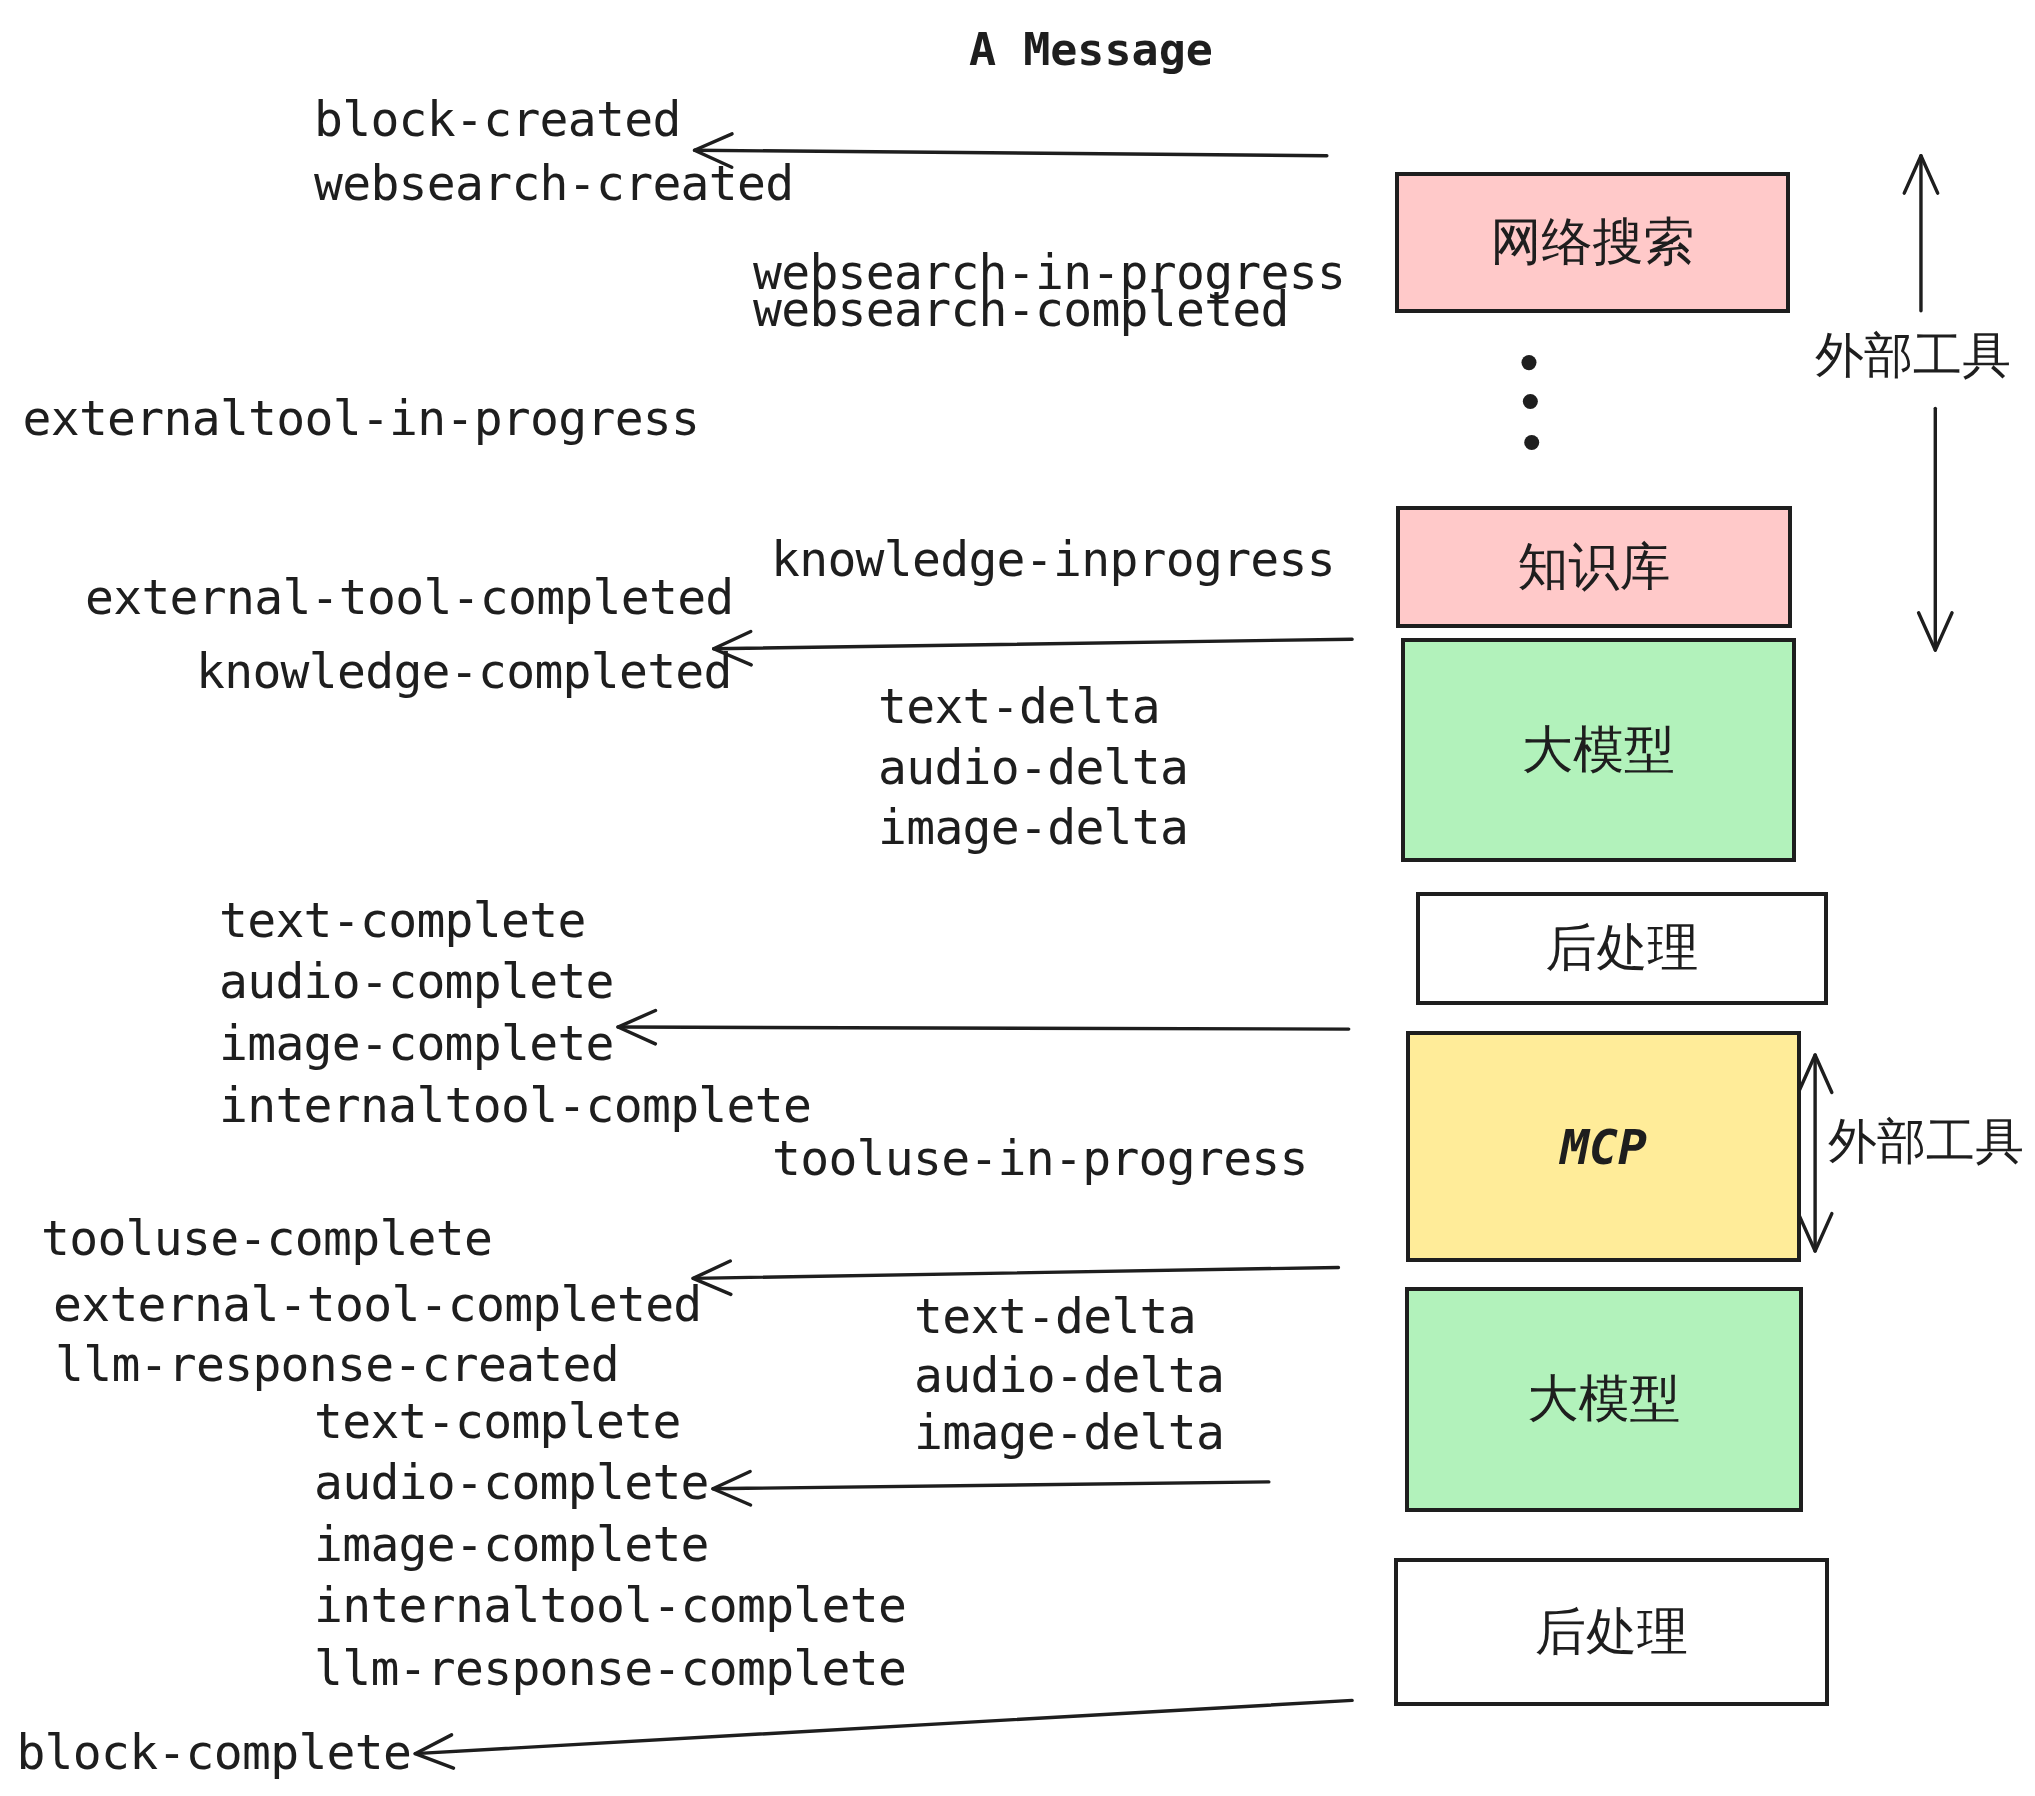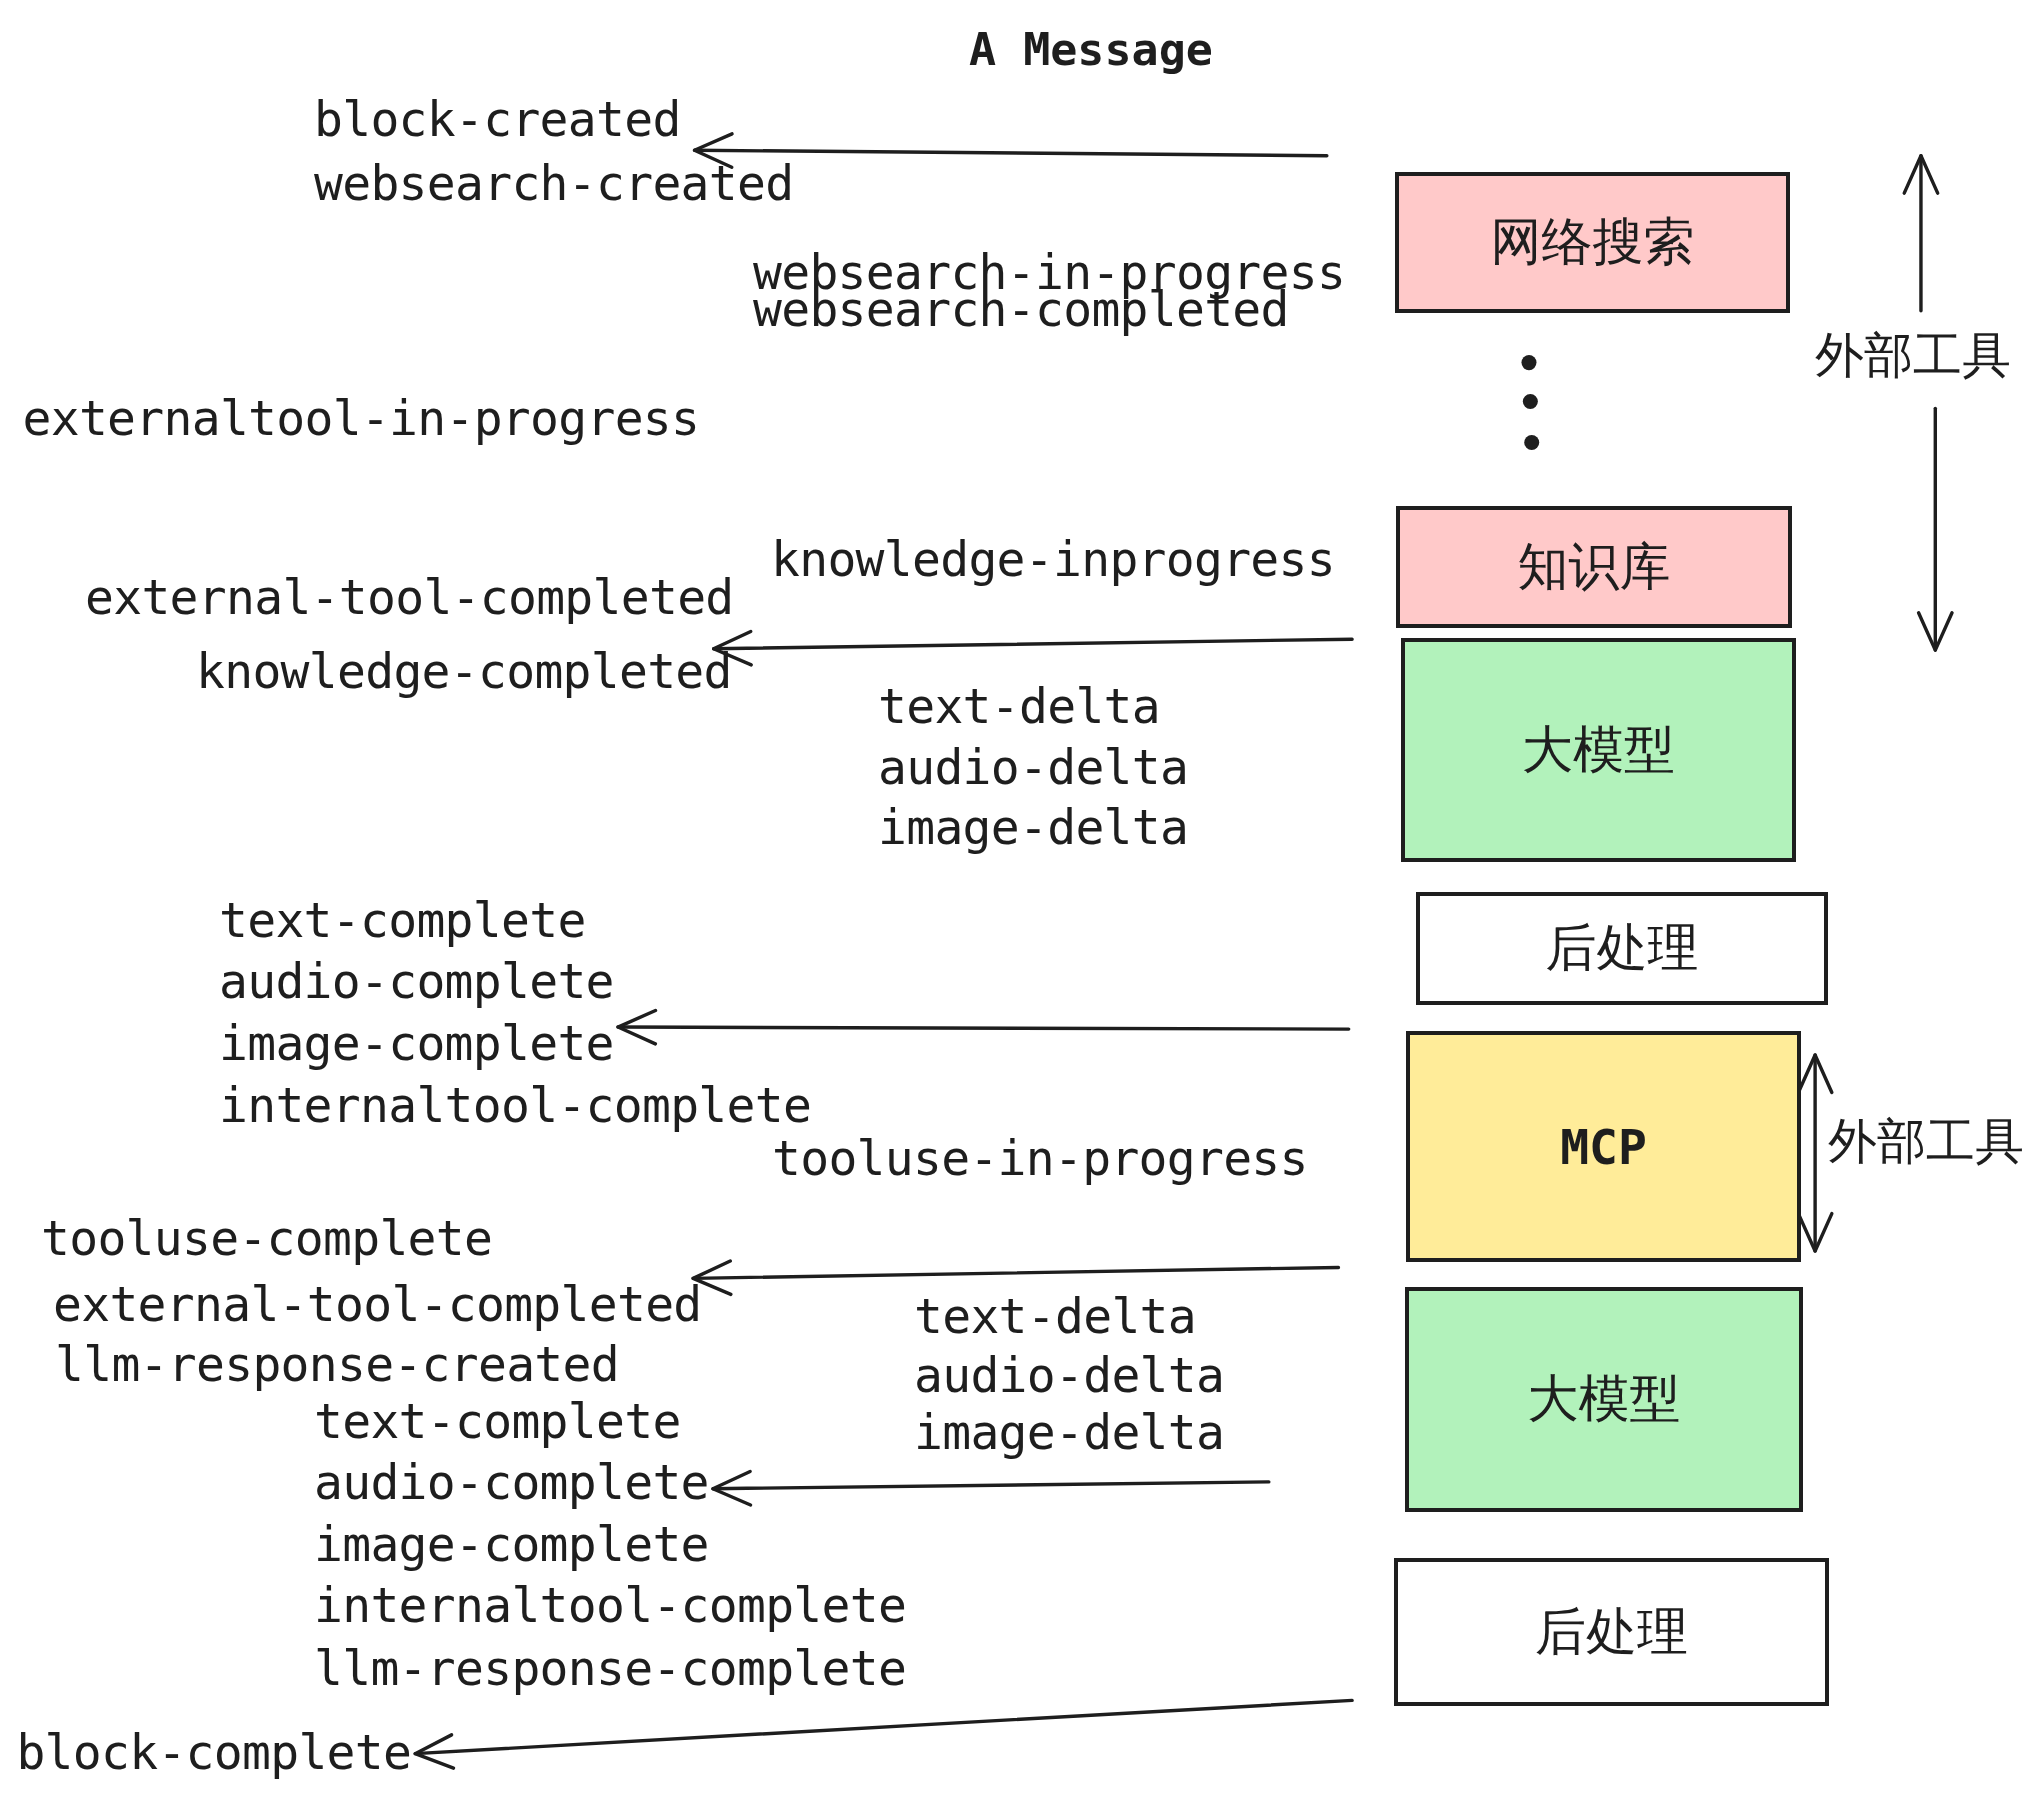--- a/index.html
+++ b/index.html
@@ -111,21 +111,21 @@
   </div>
     <div class="node" style="left: 1351px; top: 506px; width: 396px; height: 122px; background: rgb(255, 201, 201);">
     <span class="box-label">知识库</span>
   </div>
     <div class="node" style="left: 1356px; top: 638px; width: 395px; height: 224px; background: rgb(178, 242, 187);">
     <span class="box-label">大模型</span>
   </div>
     <div class="node" style="left: 1371px; top: 892px; width: 412px; height: 113px; background: rgb(255, 255, 255);">
     <span class="box-label">后处理</span>
   </div>
-    <div class="node" style="left: 1361px; top: 1031px; width: 395px; height: 231px; background: rgb(255, 236, 153);">
+    <div class="node" style="left: 1361px; top: 1031px; width: 395px; height: 231px; background: rgb(255, 236, 153); font-style: italic;">
     <span class="box-label mono">MCP</span>
   </div>
     <div class="node" style="left: 1360px; top: 1287px; width: 398px; height: 225px; background: rgb(178, 242, 187);">
     <span class="box-label">大模型</span>
   </div>
     <div class="node" style="left: 1349px; top: 1558px; width: 435px; height: 148px; background: rgb(255, 255, 255);">
     <span class="box-label">后处理</span>
   </div>
     <div class="evt" style="left: 314px; top: 120px;">block-created</div>
     <div class="evt" style="left: 314px; top: 184px;">websearch-created</div>

